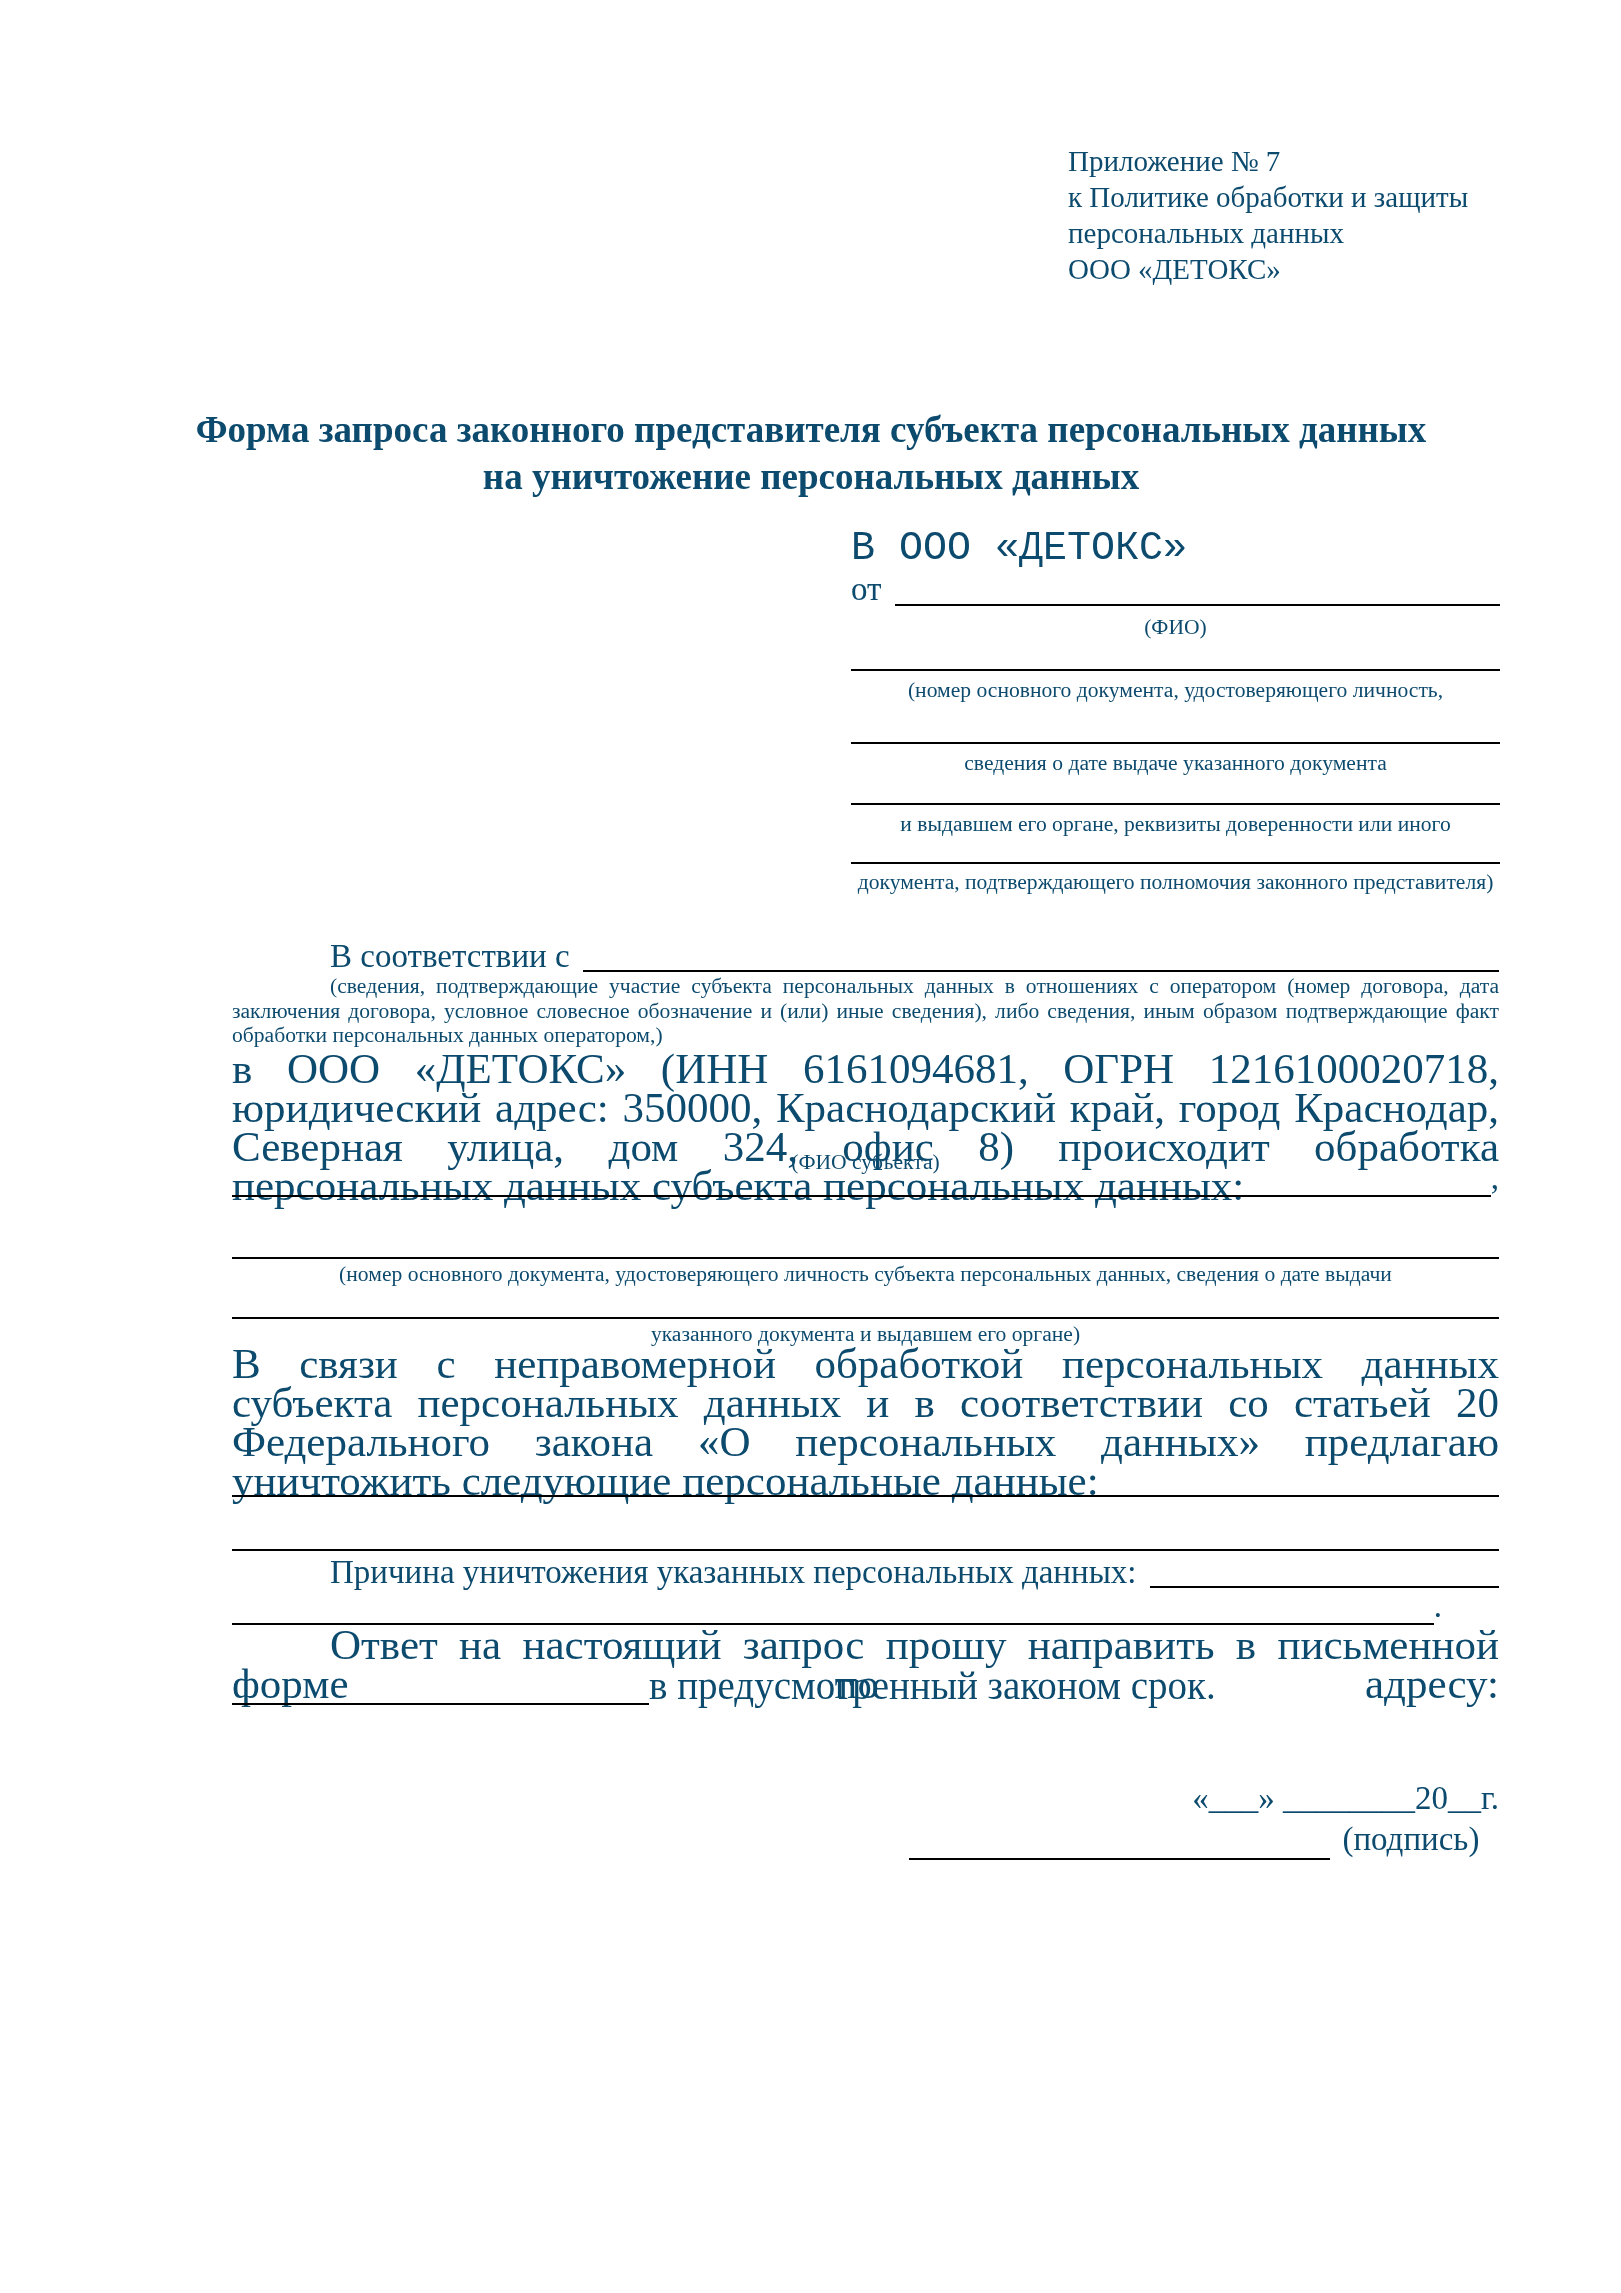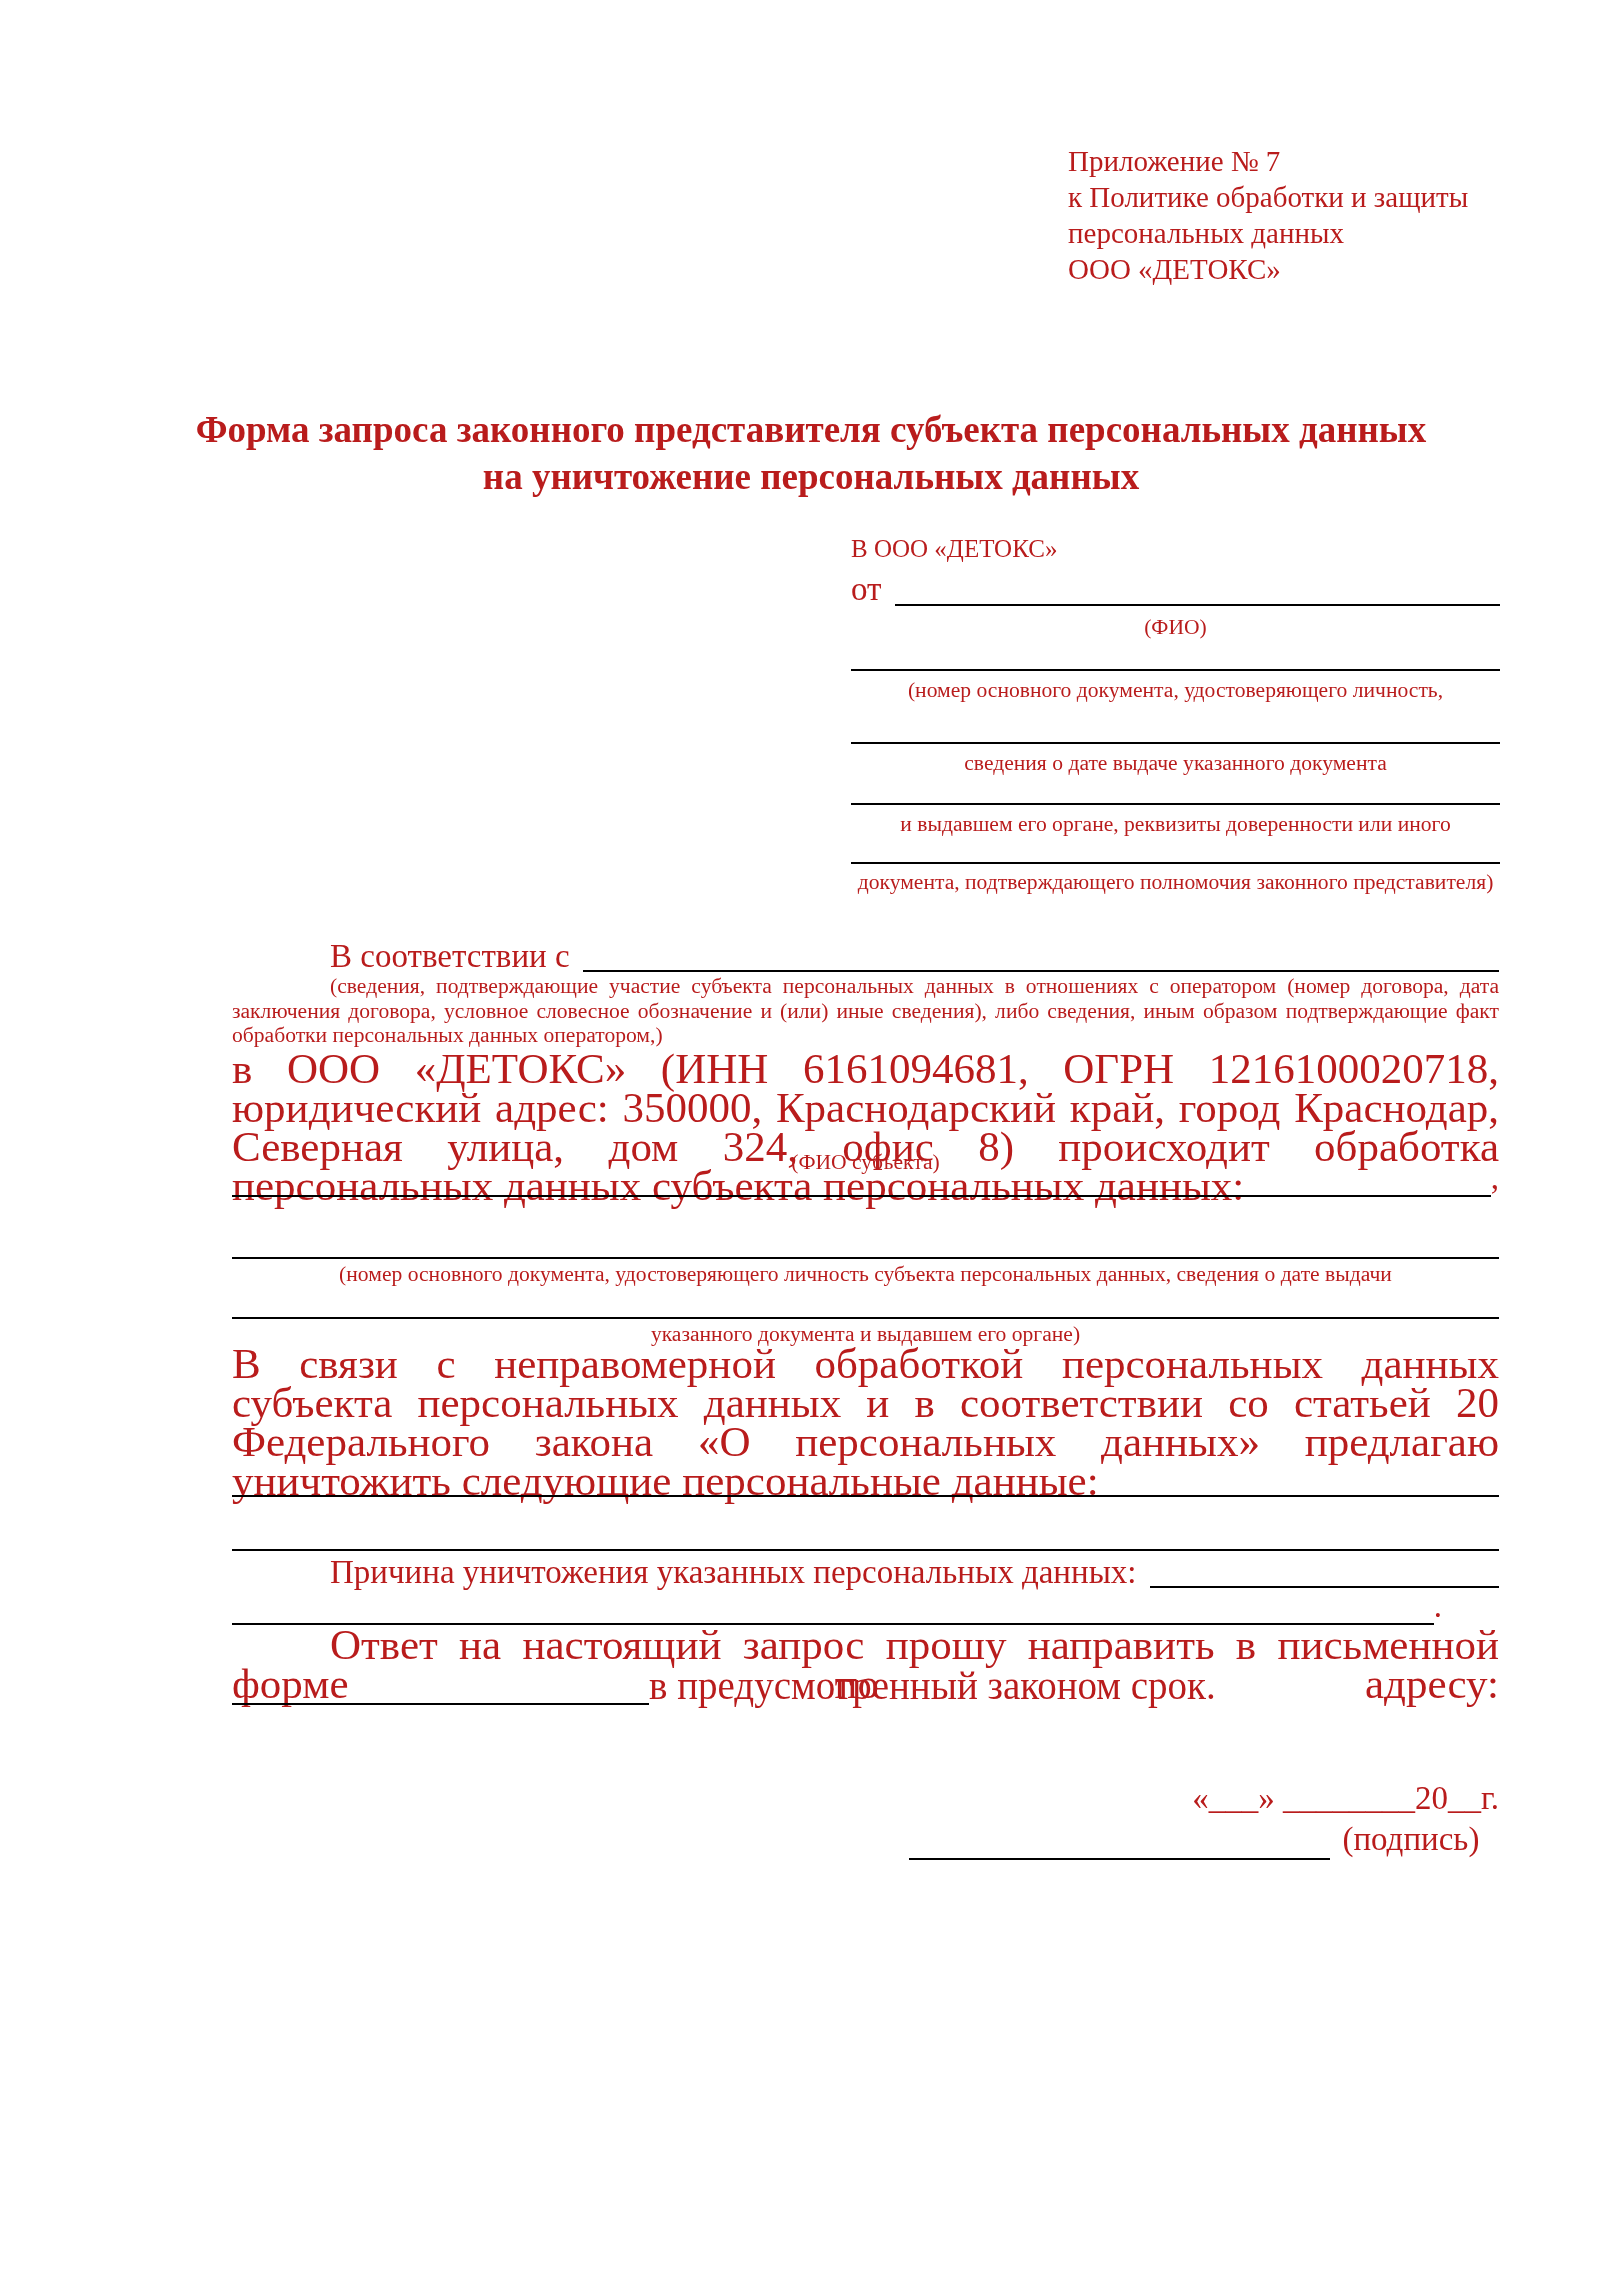--- a/index.html
+++ b/index.html
@@ -1,41 +1,41 @@
 <!DOCTYPE html>
 <html><head>
 <meta charset="utf-8">
 <style>
   html,body{margin:0;padding:0;background:#888;}
   .page{
     position:relative;
     width:1621px;height:2294px;
     background:#ffffff;
-    color:#b91c1c;
+    color:#0c4a6e;
     font-family:"Liberation Serif", serif;
     overflow:hidden;
   }
   .abs{position:absolute;}
   .body-text{font-size:43px;line-height:39px;}
   .cap{font-size:21.6px;line-height:25.5px;}
   .center{text-align:center;}
   .justify{text-align:justify;}
   .row{display:flex;align-items:flex-end;}
   .fill{border-bottom:2.9px solid #000;}
   .fill-line{border-bottom:2.9px solid #000;}
 
   
   .header-note{left:1068px;top:143px;width:529px;font-size:29px;line-height:36px;}
 
   
   .title{left:157px;top:406px;width:1308px;font-size:37px;line-height:47px;font-weight:bold;text-align:center;}
 
   
   .addr-block{left:851px;top:529px;width:649px;}
-  .addr-to{font-size:25px;line-height:39px;}
+  .addr-to{font-size:40px;line-height:39px;font-family:Liberation Mono, monospace;}
   .addr-from{display:flex;align-items:flex-end;font-size:33px;line-height:39px;margin-top:2px;}
   .addr-from .fill{flex:1;margin-left:13.7px;margin-bottom:2.9px;height:29px;}
   .addr-block .cap{text-align:center;}
   .cap-fio{margin-top:5.9px;}
   .u1{margin-top:29px;}
   .c1{margin-top:6.9px;}
   .u2{margin-top:38px;}
   .c2{margin-top:6.9px;}
   .u3{margin-top:26.5px;}
   .c3{margin-top:6.9px;}

